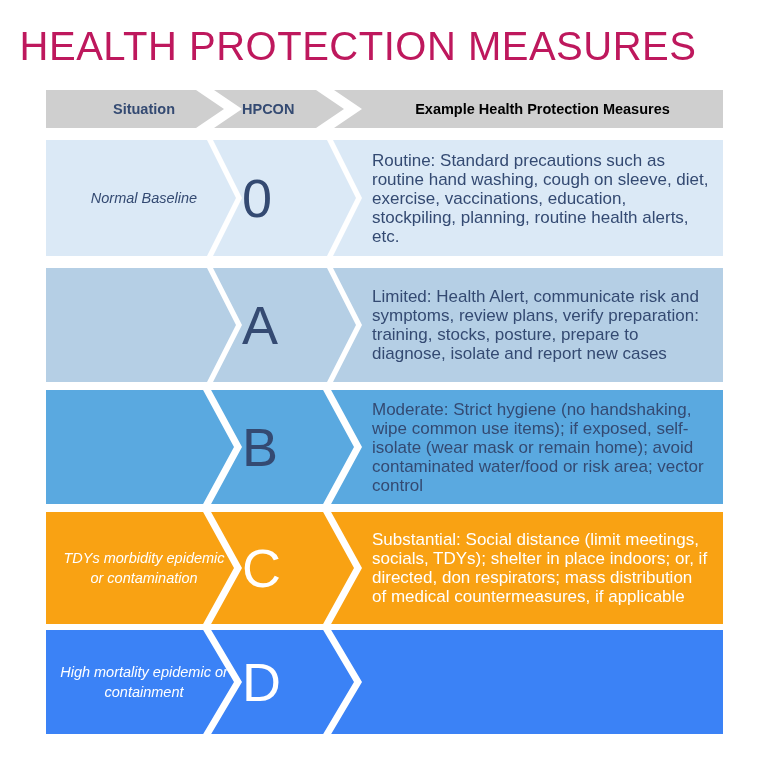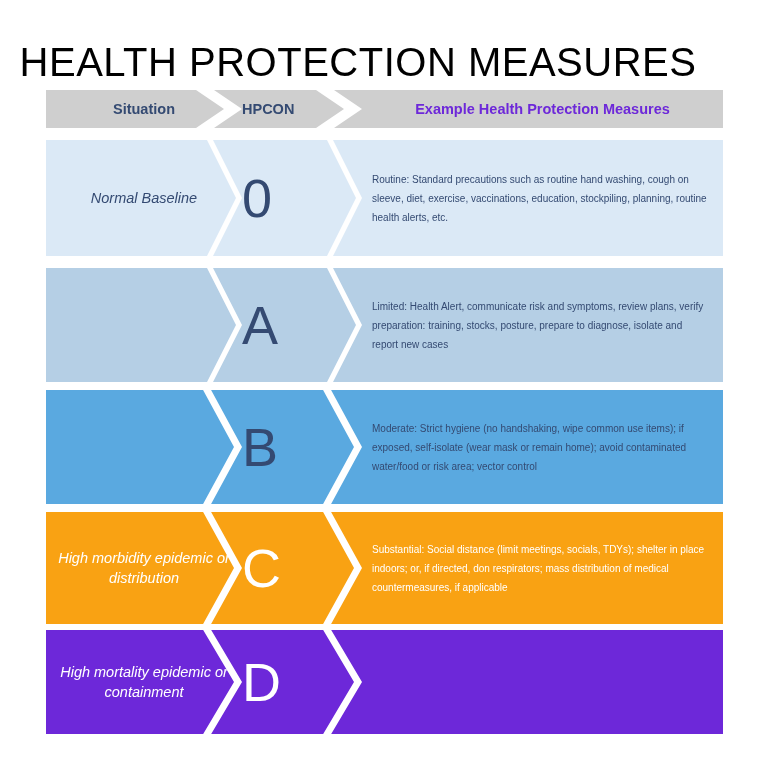--- a/index.html
+++ b/index.html
@@ -16,26 +16,26 @@
   .page {
     position: relative;
     width: 770px;
     height: 780px;
   }
 
   
   .title {
     position: absolute;
     left: 0;
-    top: 40px;
+    top: 24px;
     width: 716px;
     text-align: center;
     font-size: 40px;
     letter-spacing: 0.5px;
-    color: #000000;
+    color: #be185d;
     font-weight: 400;
     white-space: nowrap;
   }
 
   
   .bar {
     position: absolute;
     left: 46px;
     width: 677px;
     overflow: hidden;
@@ -93,48 +93,48 @@
   }
   .header-bar .cell-situation,
   .header-bar .cell-hpcon {
     font-size: 14.5px;
     font-weight: bold;
     color: #344a72;
   }
   .header-bar .cell-measures {
     font-size: 14.5px;
     font-weight: bold;
-    color: #6d28d9;
+    color: #000000;
     justify-content: center;
     padding-left: 0;
     padding-right: 0;
   }
 
   
   .data-row .situation-text {
     font-size: 14.5px;
     line-height: 20px;
     text-align: center;
     font-style: italic;
   }
   .data-row .hpcon-letter {
     font-size: 54px;
     line-height: 54px;
     font-weight: 400;
   }
   .data-row .measures-text {
-    font-size: 10px;
+    font-size: 17px;
     line-height: 19px;
   }
 
   .row-0 { top: 140px; height: 116px; background: #dbe9f6; }
   .row-a { top: 268px; height: 114px; background: #b5cfe5; }
   .row-b { top: 390px; height: 114px; background: #5aa9e0; }
   .row-c { top: 512px; height: 112px; background: #f9a213; }
-  .row-d { top: 630px; height: 104px; background: #6d28d9; }
+  .row-d { top: 630px; height: 104px; background: #3b82f6; }
 
   .txt-navy { color: #344a72; }
   .txt-white { color: #ffffff; }
 </style>
 </head>
 <body>
 
 <div class="page">
 
   <div class="title">HEALTH PROTECTION MEASURES</div>
@@ -196,21 +196,21 @@
       <span class="measures-text txt-navy">Moderate: Strict hygiene (no handshaking, wipe common use items); if exposed, self-isolate (wear mask or remain home); avoid contaminated water/food or risk area; vector control</span>
     </div>
   </div>
 
   <div class="bar data-row row-c">
     <svg class="chevrons" viewBox="0 0 677 112" preserveAspectRatio="none">
       <polygon points="164,-2 196,56 164,114 156,114 188,56 156,-2" fill="#ffffff"></polygon>
       <polygon points="284,-2 316,56 284,114 276,114 308,56 276,-2" fill="#ffffff"></polygon>
     </svg>
     <div class="cell-situation">
-      <span class="situation-text txt-white">High morbidity epidemic or distribution</span>
+      <span class="situation-text txt-white">TDYs morbidity epidemic or contamination</span>
     </div>
     <div class="cell-hpcon">
       <span class="hpcon-letter txt-white">C</span>
     </div>
     <div class="cell-measures">
       <span class="measures-text txt-white">Substantial: Social distance (limit meetings, socials, TDYs); shelter in place indoors; or, if directed, don respirators; mass distribution of medical countermeasures, if applicable</span>
     </div>
   </div>
 
   <div class="bar data-row row-d">

